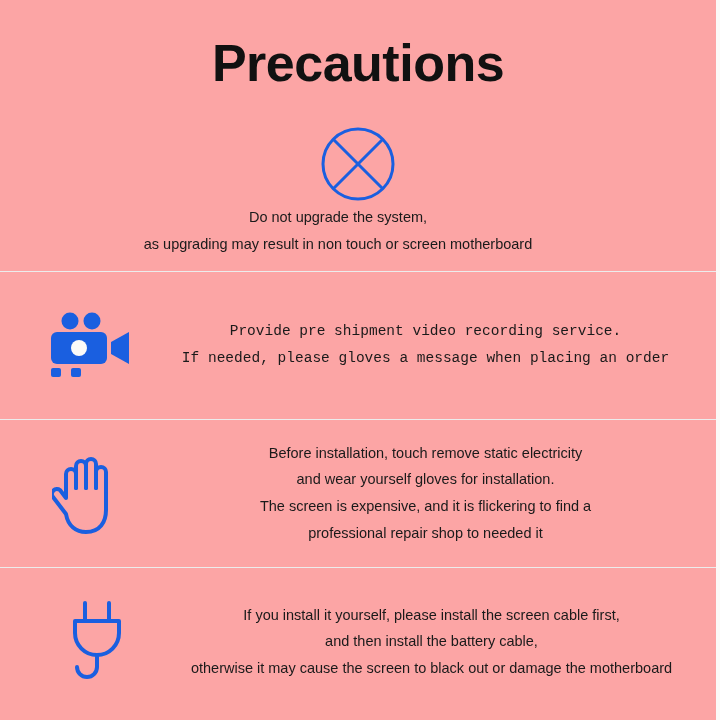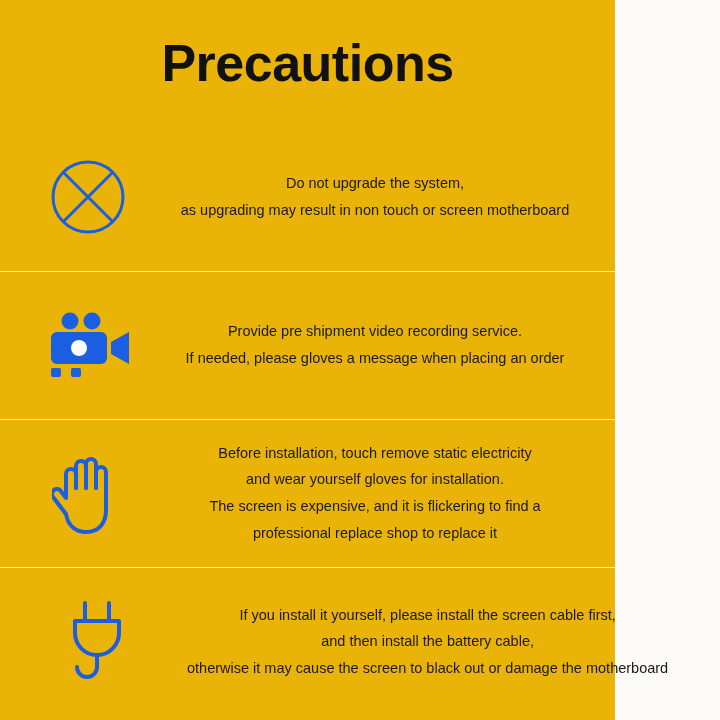--- a/index.html
+++ b/index.html
@@ -8,23 +8,23 @@
   }
   body {
     width: 720px;
     height: 720px;
     background: #fbfaf8;
     font-family: "Liberation Sans", sans-serif;
     overflow: hidden;
   }
   .page {
     position: relative;
-    width: 615px;
+    width: 716px;
     height: 720px;
-    background: #eab308;
+    background: #fca5a5;
     box-sizing: border-box;
   }
   .title {
     text-align: center;
     font-size: 52px;
     font-weight: bold;
     color: #111111;
     letter-spacing: -0.5px;
     margin: 0;
     padding-top: 34px;
@@ -36,22 +36,22 @@
   }
   .row {
     display: flex;
     align-items: center;
     border-bottom: 1px solid #ececec;
     box-sizing: border-box;
   }
   .row:last-child {
     border-bottom: none;
   }
-  .row-1 { height: 148px; }
-  .row-2 { height: 148px; }
+  .row-1 { height: 148px; flex-direction: column; }
+  .row-2 { height: 148px; font-family: Liberation Mono, monospace; }
   .row-3 { height: 148px; }
   .row-4 { height: 148px; margin-left: 12px; }
   .icon-cell {
     width: 175px;
     min-width: 175px;
     display: flex;
     align-items: center;
     justify-content: center;
   }
   .text-cell {
@@ -120,21 +120,21 @@
             <path d="M34 38 L34 14 a5 5 0 0 1 10 0 L44 38"></path>
             <path d="M44 38 L44 22 a5 5 0 0 1 10 0 L54 44"></path>
             <path d="M14 40 L14 48 L8 40 a5 5 0 0 0 -7 7 L14 64 C16 76 24 82 34 82 C48 82 54 72 54 60 L54 44"></path>
           </g>
         </svg>
       </div>
       <div class="text-cell">
         <span class="line">Before installation, touch remove static electricity</span>
         <span class="line">and wear yourself gloves for installation.</span>
         <span class="line">The screen is expensive, and it is flickering to find a</span>
-        <span class="line">professional replace shop to replace it</span>
+        <span class="line">professional repair shop to needed it</span>
       </div>
     </div>
 
     <div class="row row-4">
       <div class="icon-cell">
         <svg width="66" height="86" viewBox="0 0 66 86">
           <g fill="none" stroke="#1a5fe0" stroke-width="4" stroke-linecap="round" stroke-linejoin="round">
             <line x1="18" y1="4" x2="18" y2="20"></line>
             <line x1="42" y1="4" x2="42" y2="20"></line>
             <path d="M8 22 L52 22 L52 34 a22 22 0 0 1 -22 22 a22 22 0 0 1 -22 -22 Z"></path>

